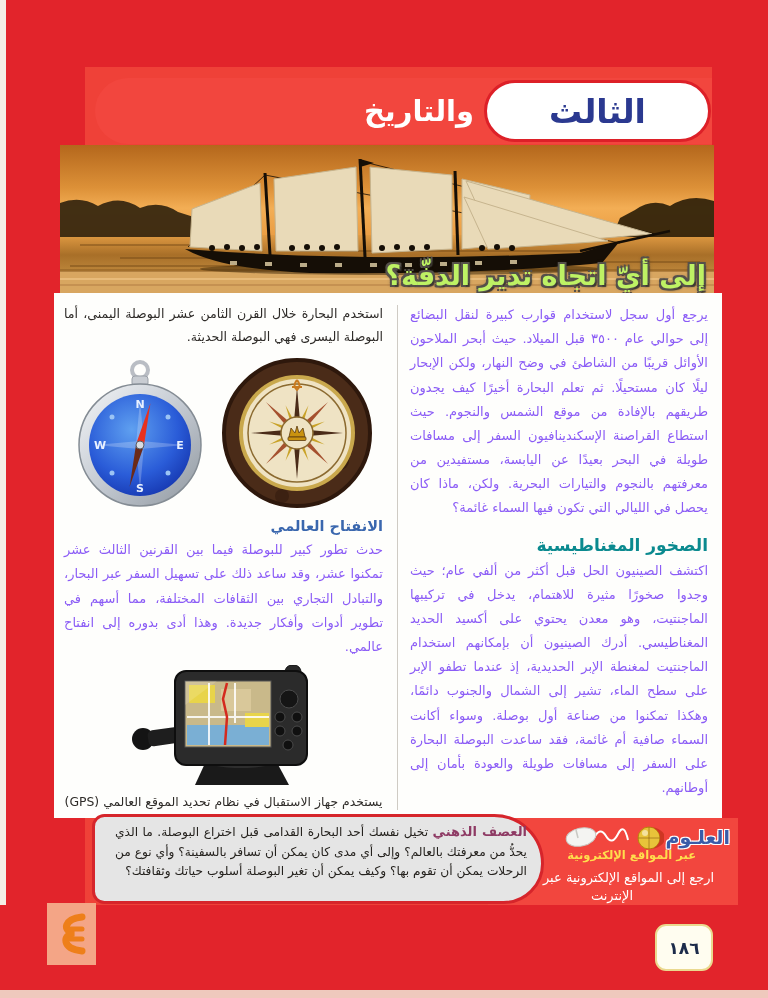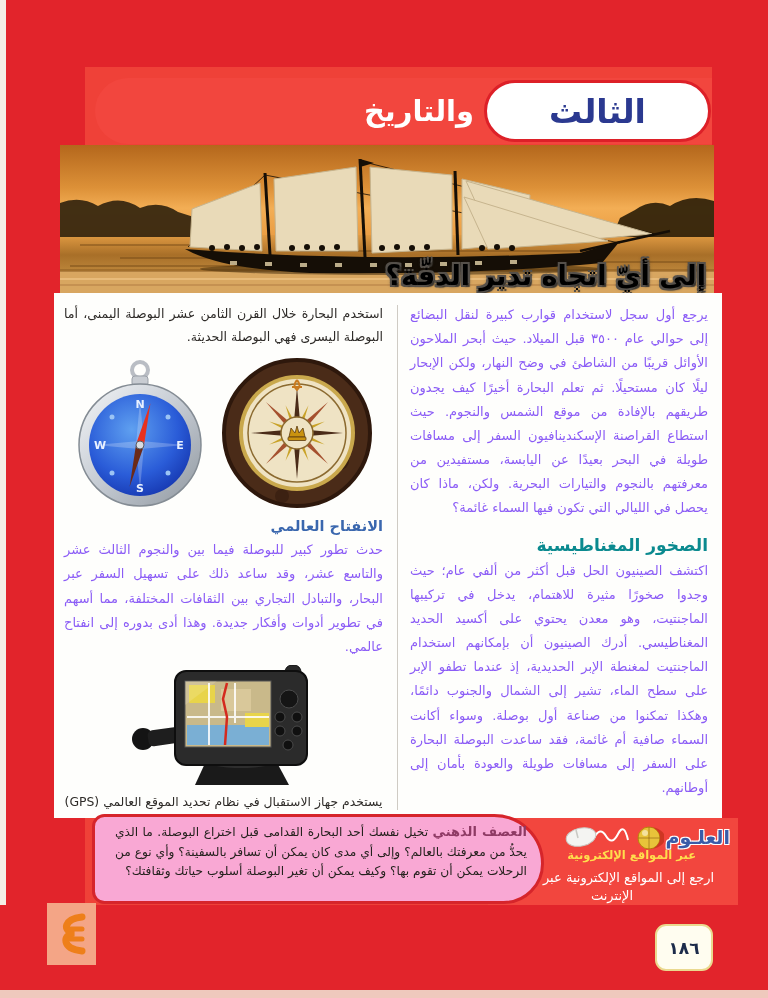--- a/index.html
+++ b/index.html
@@ -16,21 +16,21 @@
   .header-band{position:absolute;left:95px;top:78px;width:617px;height:66px;background:#F2463E;border-radius:36px 0 0 36px;text-decoration:underline;}
   .header-pill{position:absolute;right:1px;top:2px;width:221px;height:56px;background:#FFFFFF;border:3px solid #DD2028;border-radius:32px;display:flex;align-items:center;justify-content:center;}
   .header-pill span{color:#2B3990;font-weight:bold;font-size:33px;}
   .band-label{position:absolute;right:238px;top:0;height:66px;display:flex;align-items:center;color:#FFFFFF;font-weight:bold;font-size:29px;}
 
   
   .hero{position:absolute;left:60px;top:145px;width:654px;height:148px;overflow:hidden;}
   .hero svg{display:block;}
   .hero-title{
     position:absolute;right:8px;bottom:2px;direction:rtl;
-    color:#000000;font-weight:bold;font-size:27px;letter-spacing:0;
+    color:#bef264;font-weight:bold;font-size:27px;letter-spacing:0;
     text-shadow:-2px -2px 0 #55504a,2px -2px 0 #55504a,-2px 2px 0 #55504a,2px 2px 1px #3c3833,0 0 4px #333;
   }
 
   
   .content{position:absolute;left:54px;top:293px;width:668px;height:525px;background:#FEFEFC;}
   .cols{display:flex;direction:rtl;height:100%;padding:8px 10px 0 8px;box-sizing:border-box;}
   .col-right{width:312px;flex:0 0 312px;padding:2px 4px 0 10px;box-sizing:border-box;}
   .divider{width:1px;background:#CFCBC4;margin:4px 2px 8px 2px;}
   .col-left{flex:1;padding:2px 12px 0 2px;box-sizing:border-box;}
   p.body{margin:0;font-size:13px;line-height:1.86;text-align:justify;color:#8b5cf6;direction:rtl;}
@@ -42,21 +42,21 @@
   .gps-caption{margin:0;font-size:12.4px;line-height:1.75;text-align:center;color:#2E2B28;direction:rtl;}
 
   
   .web-panel{position:absolute;left:488px;top:818px;width:250px;height:88px;background:#F2463E;direction:rtl;box-sizing:border-box;padding:4px 8px 0 6px;}
   .weblogo-row{display:flex;align-items:center;justify-content:flex-start;gap:2px;direction:rtl;}
   .weblogo-title{color:#3A5BA8;font-weight:bold;font-size:19px;
     text-shadow:-1px -1px 0 #fff,1px -1px 0 #fff,-1px 1px 0 #fff,1px 1px 0 #fff;}
   .weblogo-sub{color:#FFDE4D;font-weight:bold;font-size:11.5px;margin:-4px 34px 0 0;}
   .web-instruction{color:#FFFFFF;font-size:13px;margin-top:7px;text-align:center;line-height:1.4;}
 
-  .bubble{position:absolute;left:92px;top:814px;width:452px;height:90px;background:#f9a8d4;
+  .bubble{position:absolute;left:92px;top:814px;width:452px;height:90px;background:#e5e5e5;
     border:3px solid #D6252B;border-radius:16px 64px 52px 16px;z-index:3;box-sizing:border-box;
     padding:5px 14px 4px 20px;direction:rtl;font-size:12.2px;line-height:1.6;text-align:justify;color:#25221E;}
   .bubble b{color:#8E3A64;font-size:13px;}
 
   .footer{position:absolute;left:0;top:905px;width:768px;height:85px;background:#E2242B;}
   .footer-logo{position:absolute;left:47px;top:903px;width:49px;height:62px;background:#F4A586;display:flex;align-items:center;justify-content:center;}
   .page-num{position:absolute;left:655px;top:924px;width:58px;height:47px;background:#FFFDF0;border:2px solid #EAD98E;border-radius:11px;box-sizing:border-box;display:flex;align-items:center;justify-content:center;color:#1C2B4A;font-weight:bold;font-size:17px;}
 </style>
 </head>
 <body>
@@ -246,21 +246,21 @@
           </g>
           <g transform="rotate(14 64 89)">
             <polygon points="64,46 60,89 68,89" fill="#E8311E"></polygon>
             <polygon points="64,132 60,89 68,89" fill="#6B2A18"></polygon>
           </g>
           <circle cx="64" cy="89" r="4" fill="#D8DCE2" stroke="#5A6068"></circle>
         </svg>
       </div>
 
       <div class="h-blue">الانفتاح العالمي</div>
-      <p class="body">حدث تطور كبير للبوصلة فيما بين والنجوم الثالث عشر والتاسع عشر، وقد ساعد ذلك على تسهيل السفر عبر البحار، والتبادل التجاري بين الثقافات المختلفة، مما أسهم في تطوير أدوات وأفكار جديدة. وهذا أدى بدوره إلى انفتاح عالمي.</p>
+      <p class="body">حدث تطور كبير للبوصلة فيما بين القرنين الثالث عشر تمكنوا عشر، وقد ساعد ذلك على تسهيل السفر عبر البحار، والتبادل التجاري بين الثقافات المختلفة، مما أسهم في تطوير أدوات وأفكار جديدة. وهذا أدى بدوره إلى انفتاح عالمي.</p>
 
       <svg class="gps-fig" width="214" height="122" viewBox="0 0 214 122">
         <circle cx="26" cy="74" r="11" fill="#141414"></circle>
         <rect x="30" y="66" width="34" height="16" rx="5" fill="#1E1E1E" transform="rotate(-8 30 66)"></rect>
         <path d="M78,120 L172,120 L158,94 L90,94 Z" fill="#1A1A1A"></path>
         <ellipse cx="124" cy="95" rx="36" ry="8" fill="#2E2E2E"></ellipse>
         <rect x="168" y="0" width="16" height="24" rx="7" fill="#2A2A2A" stroke="#0E0E0E"></rect>
         <rect x="58" y="6" width="132" height="94" rx="11" fill="#2B2B2B" stroke="#0E0E0E" stroke-width="2"></rect>
         <rect x="68" y="16" width="86" height="66" fill="#C9B98A" stroke="#555"></rect>
         <rect x="70" y="60" width="82" height="20" fill="#7AAFD4"></rect>

